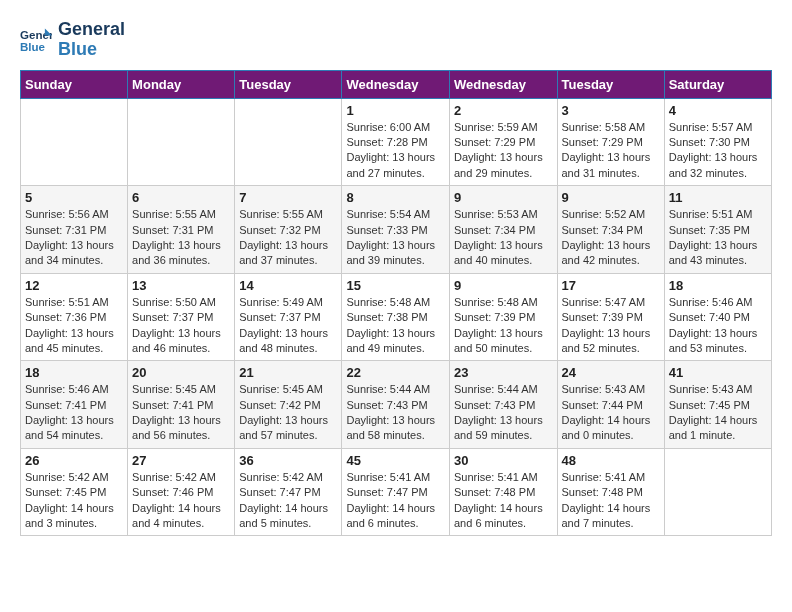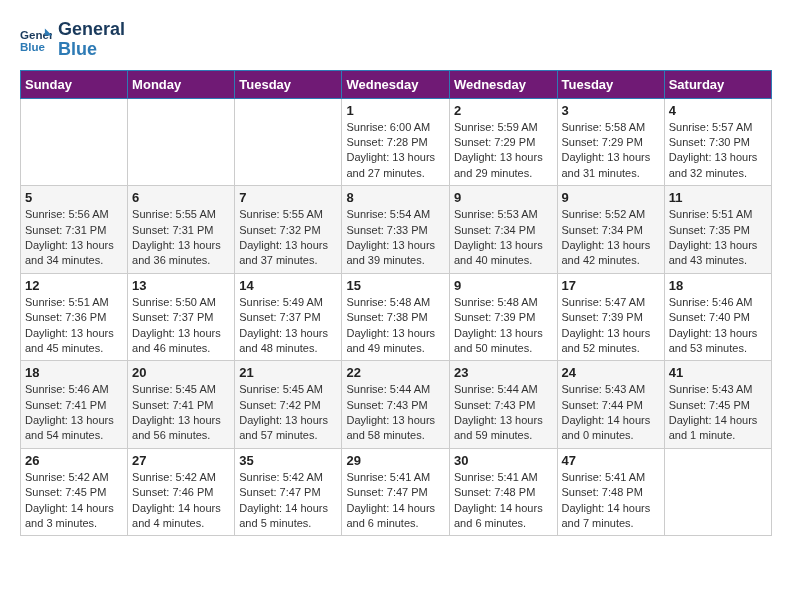--- a/index.html
+++ b/index.html
@@ -236,31 +236,31 @@
       <tr>
         <td>
           <span class="day-num">26</span>
           <div class="day-info">Sunrise: 5:42 AM<br>Sunset: 7:45 PM<br>Daylight: 14 hours and 3 minutes.</div>
         </td>
         <td>
           <span class="day-num">27</span>
           <div class="day-info">Sunrise: 5:42 AM<br>Sunset: 7:46 PM<br>Daylight: 14 hours and 4 minutes.</div>
         </td>
         <td>
-          <span class="day-num">35</span>
+          <span class="day-num">36</span>
           <div class="day-info">Sunrise: 5:42 AM<br>Sunset: 7:47 PM<br>Daylight: 14 hours and 5 minutes.</div>
         </td>
         <td>
-          <span class="day-num">29</span>
+          <span class="day-num">45</span>
           <div class="day-info">Sunrise: 5:41 AM<br>Sunset: 7:47 PM<br>Daylight: 14 hours and 6 minutes.</div>
         </td>
         <td>
           <span class="day-num">30</span>
           <div class="day-info">Sunrise: 5:41 AM<br>Sunset: 7:48 PM<br>Daylight: 14 hours and 6 minutes.</div>
         </td>
         <td>
-          <span class="day-num">47</span>
+          <span class="day-num">48</span>
           <div class="day-info">Sunrise: 5:41 AM<br>Sunset: 7:48 PM<br>Daylight: 14 hours and 7 minutes.</div>
         </td>
         <td class="empty-cell"></td>
       </tr>
     </tbody>
 </table>
 
 </body></html>

